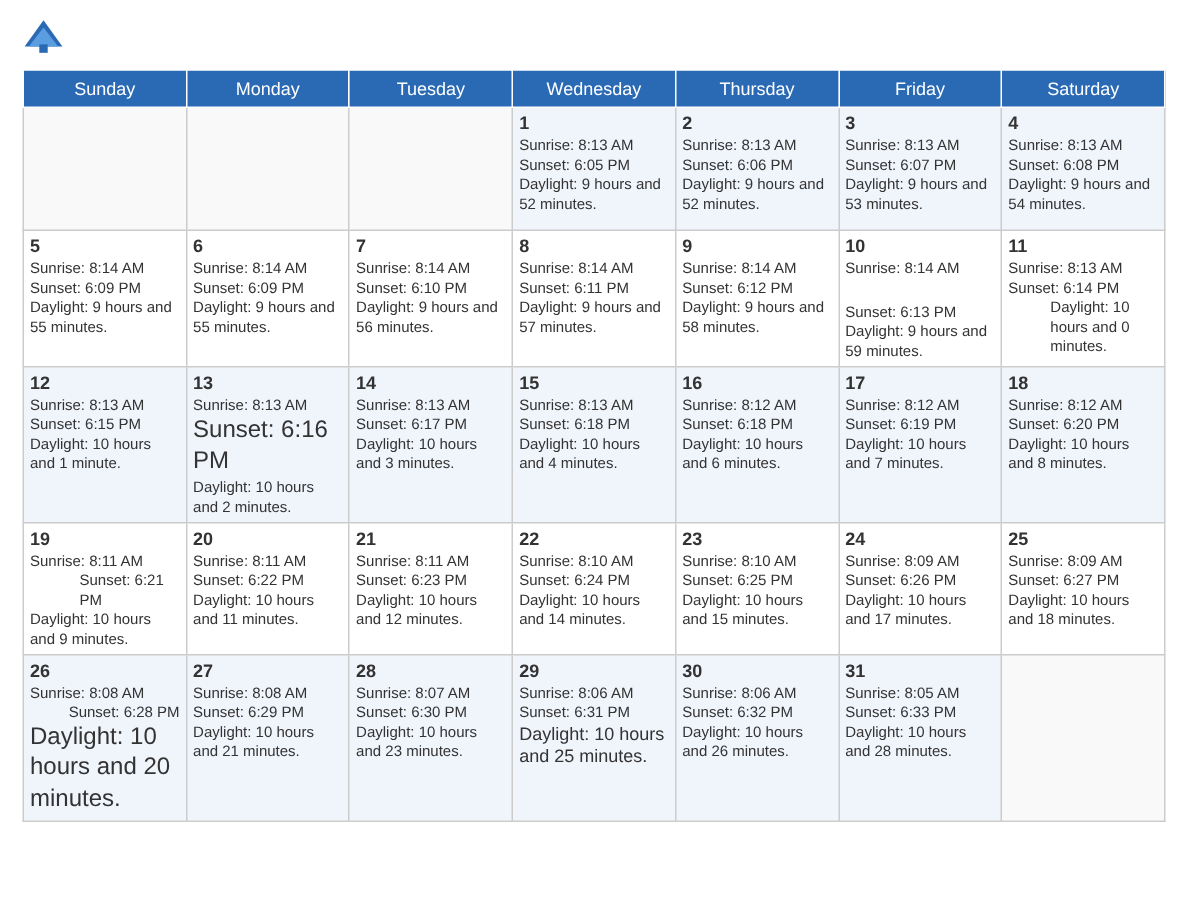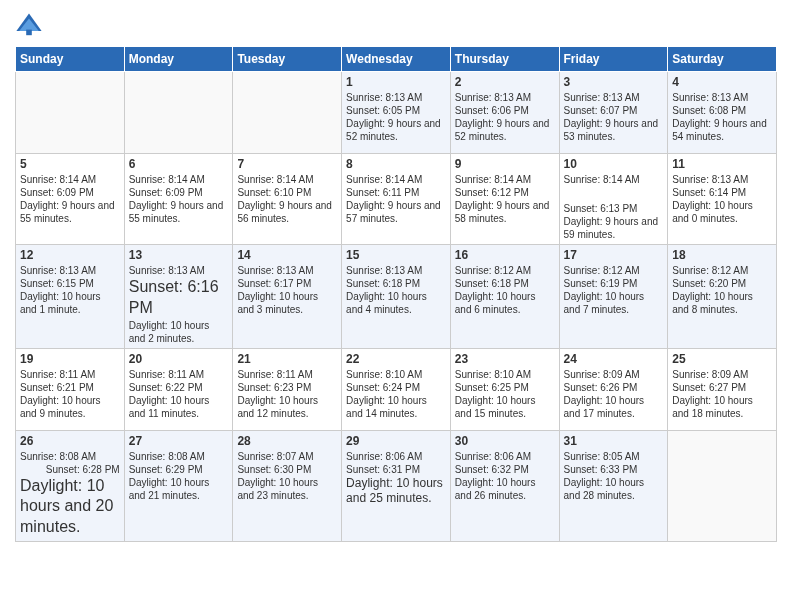--- a/index.html
+++ b/index.html
@@ -52,23 +52,23 @@
     }
     .calendar {
       width: 100%;
       border-collapse: collapse;
       table-layout: fixed;
     }
     .calendar th {
       background: #2a6ab5;
       color: #fff;
       font-size: 12px;
-      font-weight: bold;
+      font-weight: normal;
       padding: 5px 4px;
-      text-align: left;
+      text-align: center;
       border: 1px solid #fff;
     }
     .calendar td {
       border: 1px solid #ccc;
       vertical-align: top;
       padding: 3px 4px;
       font-size: 10px;
       color: #333;
       height: 82px;
       background: #fff;
@@ -188,21 +188,21 @@
           <td>
             <span class="day-num">10</span>
             <span style="display: block; font-size: 10px; line-height: 1.3;">Sunrise: 8:14 AM</span>
             <span style="display: block; font-size: 10px; line-height: 1.3; margin-top: 16px;">Sunset: 6:13 PM</span>
             <span style="display: block; font-size: 10px; line-height: 1.3;">Daylight: 9 hours and 59 minutes.</span>
           </td>
           <td>
             <span class="day-num">11</span>
             <span style="display: block; font-size: 10px; line-height: 1.3;">Sunrise: 8:13 AM</span>
             <span style="display: block; font-size: 10px; line-height: 1.3;">Sunset: 6:14 PM</span>
-            <span style="display: block; font-size: 10px; line-height: 1.3;">Daylight: 10 hours and 0 minutes.</span>
+            <span style="display: block; font-size: 10px; line-height: 1.3; margin-left: 28px;">Daylight: 10 hours and 0 minutes.</span>
           </td>
         </tr>
         <tr>
           <td>
             <span class="day-num">12</span>
             <span style="display: block; font-size: 10px; line-height: 1.3;">Sunrise: 8:13 AM</span>
             <span style="display: block; font-size: 10px; line-height: 1.3;">Sunset: 6:15 PM</span>
             <span style="display: block; font-size: 10px; line-height: 1.3;">Daylight: 10 hours and 1 minute.</span>
           </td>
           <td>
@@ -239,21 +239,21 @@
             <span class="day-num">18</span>
             <span style="display: block; font-size: 10px; line-height: 1.3;">Sunrise: 8:12 AM</span>
             <span style="display: block; font-size: 10px; line-height: 1.3;">Sunset: 6:20 PM</span>
             <span style="display: block; font-size: 10px; line-height: 1.3;">Daylight: 10 hours and 8 minutes.</span>
           </td>
         </tr>
         <tr>
           <td>
             <span class="day-num">19</span>
             <span style="display: block; font-size: 10px; line-height: 1.3;">Sunrise: 8:11 AM</span>
-            <span style="display: block; font-size: 10px; line-height: 1.3;">Sunset: 6:21 PM</span>
+            <span style="display: block; font-size: 10px; line-height: 1.3; margin-left: 33px;">Sunset: 6:21 PM</span>
             <span style="display: block; font-size: 10px; line-height: 1.3;">Daylight: 10 hours and 9 minutes.</span>
           </td>
           <td>
             <span class="day-num">20</span>
             <span style="display: block; font-size: 10px; line-height: 1.3;">Sunrise: 8:11 AM</span>
             <span style="display: block; font-size: 10px; line-height: 1.3;">Sunset: 6:22 PM</span>
             <span style="display: block; font-size: 10px; line-height: 1.3;">Daylight: 10 hours and 11 minutes.</span>
           </td>
           <td>
             <span class="day-num">21</span>

